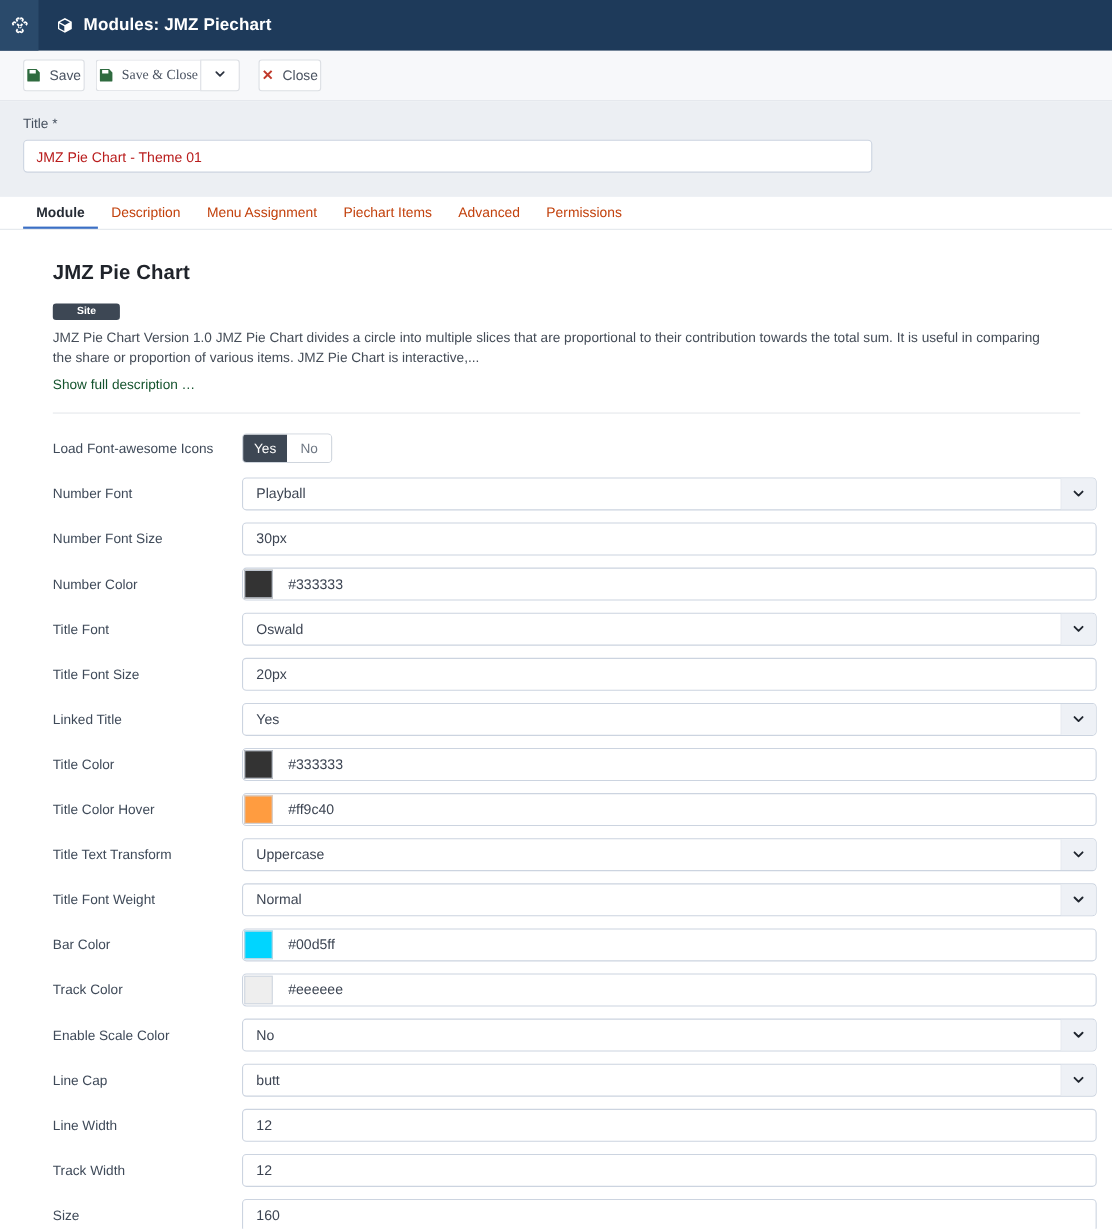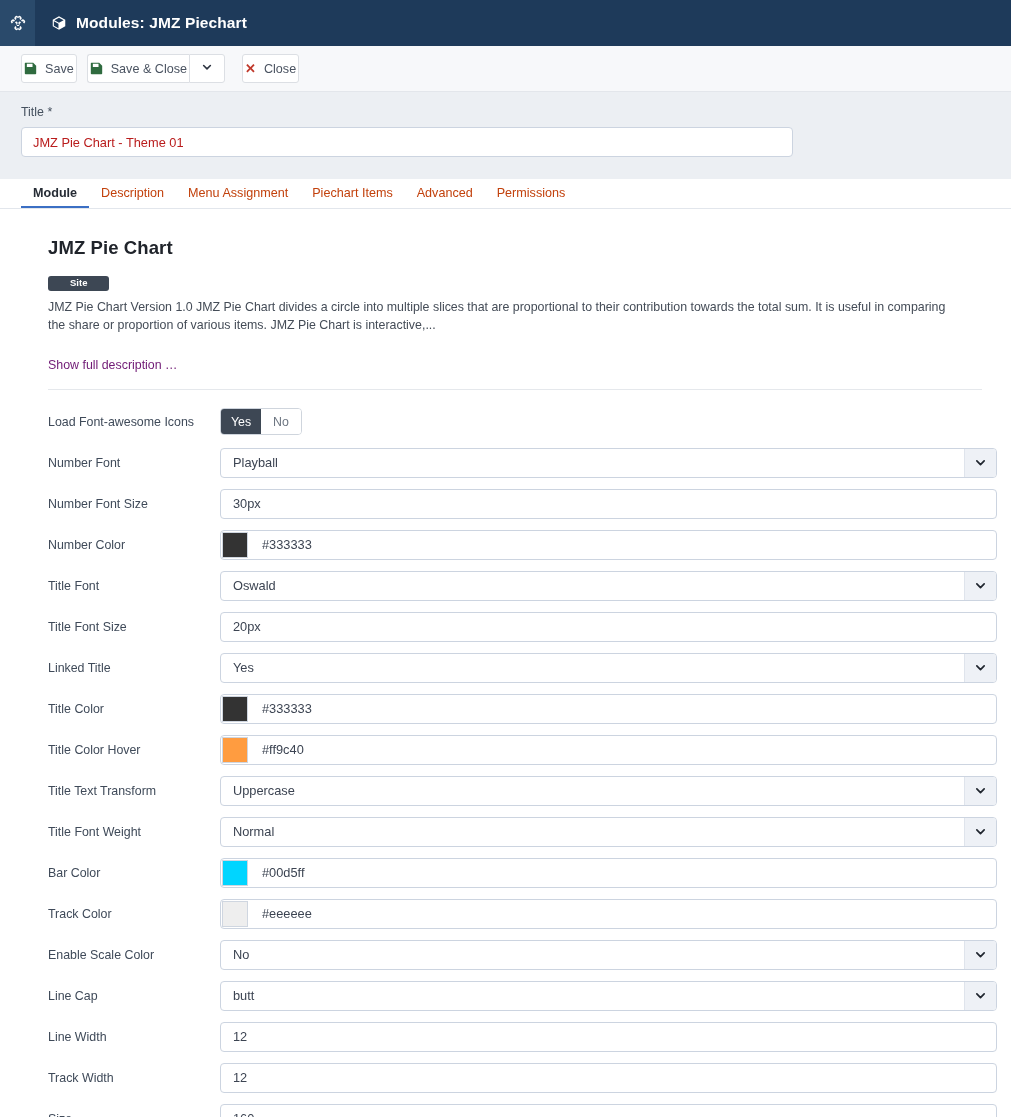--- a/index.html
+++ b/index.html
@@ -53,21 +53,21 @@
     border-radius: 3px;
     display: flex; align-items: center;
     gap: 8px;
     padding: 0 2px;
     font-size: 12.6px;
     color: #4a5361;
     cursor: pointer;
     white-space: nowrap;
   }
   .btn-group { display: flex; }
-  .btn-group .btn:first-child { border-radius: 3px 0 0 3px; border-right: none; }
+  .btn-group .btn:first-child { border-radius: 3px 0 0 3px; border-right: none; font-family: Liberation Serif, serif; }
   .btn-group .btn.caret {
     border-radius: 0 3px 3px 0;
     padding: 0 11px;
   }
   .save-icon { display:flex; }
   .x-icon { font-size: 13px; color: #c0392b; font-weight: bold; line-height:1; }
 
   
   .title-area {
     background: #eceff3;
@@ -139,23 +139,23 @@
     margin-bottom: 7px;
   }
   .desc {
     font-size: 12.4px;
     color: #444c57;
     line-height: 1.52;
     max-width: 905px;
   }
   .showfull {
     display: inline-block;
-    margin-top: 23px;
+    margin-top: 8px;
     font-size: 12.4px;
-    color: #701a75;
+    color: #14532d;
     cursor: pointer;
   }
   .divider {
     height: 1px;
     background: #e5e8ec;
     margin: 16px 15px 0 0;
   }
 
   
   .form { padding-top: 11px; }

